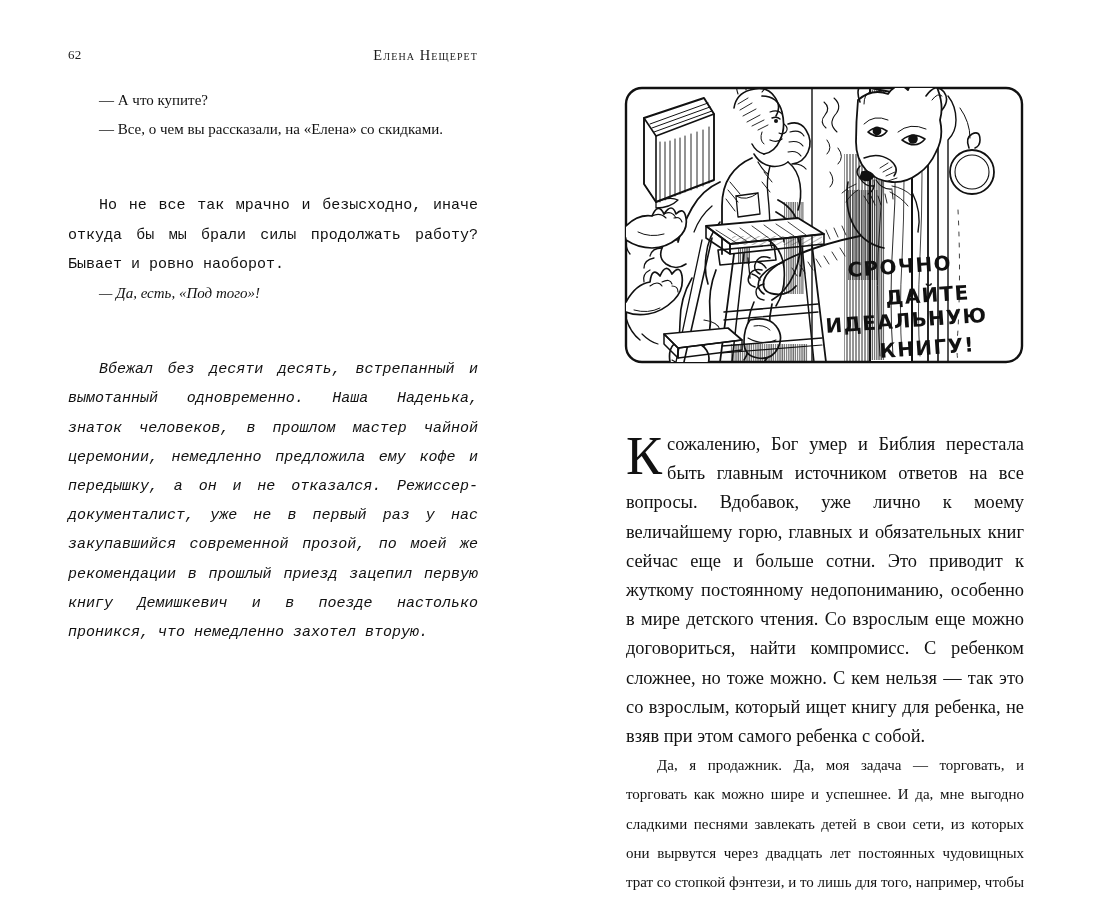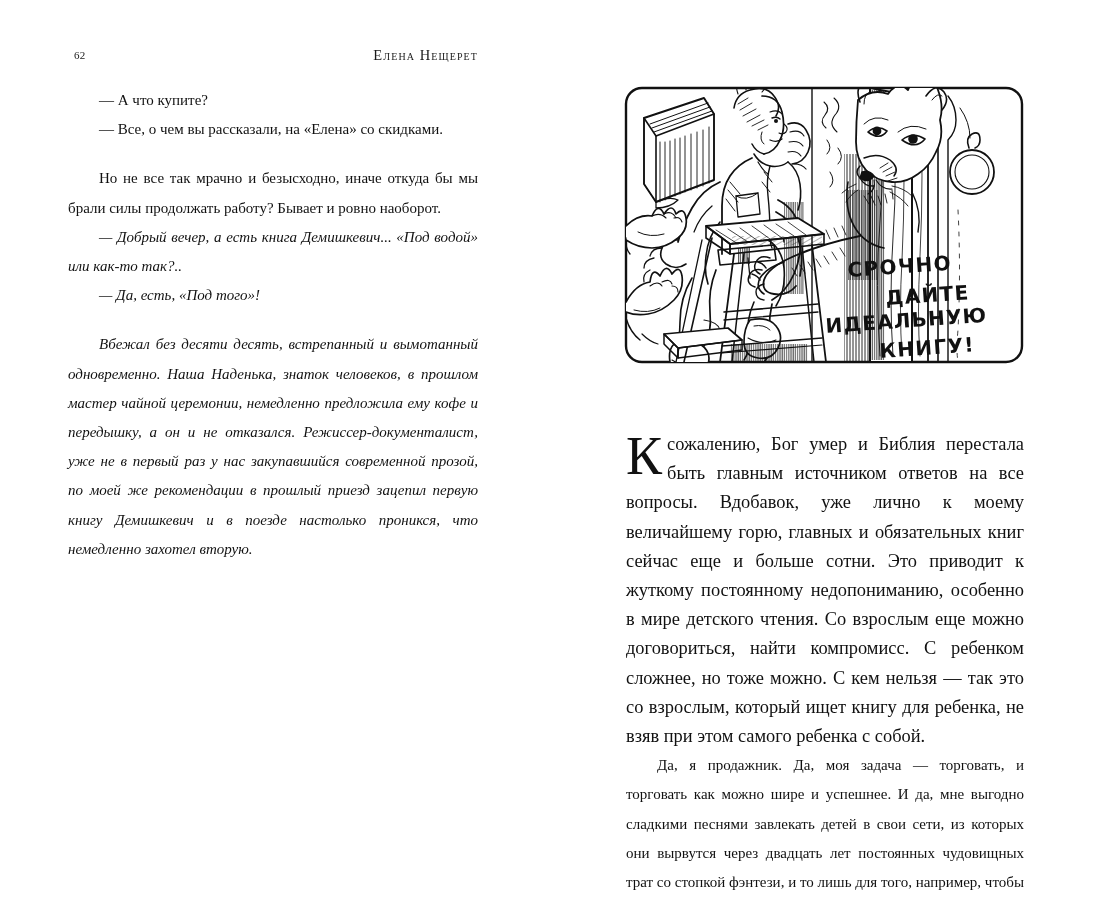--- a/index.html
+++ b/index.html
@@ -26,23 +26,23 @@
   
   .running-head {
     position: absolute;
     top: 44px;
     left: 68px;
     width: 410px;
     height: 22px;
   }
   .folio {
     position: absolute;
-    left: 6px;
+    left: 0;
     top: 0;
-    font-size: 11px;
+    font-size: 13px;
     line-height: 22px;
     color: #1a1a1a;
     letter-spacing: 0.2px;
   }
   .head-title {
     position: absolute;
     right: 0;
     top: 0;
     font-size: 14.5px;
     line-height: 22px;
@@ -72,21 +72,21 @@
   }
 
   p.para {
     margin: 0;
     font-size: 15px;
     line-height: 29.2px;
     text-indent: 31px;
     text-align: justify;
   }
   p.italic { font-style: italic; }
-  p.gap-before { margin-top: 20px; }
+  p.gap-before { margin-top: 47px; font-family: Liberation Mono, monospace; }
 
   
   .dropcap-para {
     margin: 0;
     font-size: 18.4px;
     line-height: 29.2px;
     text-indent: 0;
     text-align: justify;
   }
   .dropcap {
@@ -412,21 +412,20 @@
         </g>
 
       </g>
     </svg>
   </div>
 
   <div class="col col-left">
     <p class="para">— А что купите?</p>
     <p class="para">— Все, о чем вы рассказали, на «Елена» со скид­ками.</p>
     <p class="para gap-before">Но не все так мрачно и безысходно, иначе откуда бы мы брали силы продолжать работу? Бывает и ровно наоборот.</p>
-    <p class="para italic">— Добрый вечер, а есть книга Демишкевич... «Под водой» или как-то так?..</p>
     <p class="para italic">— Да, есть, «Под того»!</p>
     <p class="para italic gap-before">Вбежал без десяти десять, встрепанный и вымотанный одновременно. Наша Наденька, знаток человеков, в прошлом мастер чайной церемонии, немедленно предложила ему кофе и передышку, а он и не отказался. Режиссер-документалист, уже не в первый раз у нас закупавшийся современной прозой, по моей же рекомендации в прошлый приезд зацепил первую книгу Демишкевич и в поезде настолько проникся, что немедленно захотел вторую.</p>
   </div>
 
   <div class="col col-right">
     <p class="dropcap-para"><span class="dropcap">К</span><span>сожалению, Бог умер и Библия перестала быть главным источником ответов на все вопросы. Вдобавок, уже лично к моему величайшему горю, главных и обязательных книг сейчас еще и больше сотни. Это приводит к жуткому постоянному недопониманию, особенно в мире детского чтения. Со взрослым еще можно договориться, найти компромисс. С ребенком сложнее, но тоже можно. С кем нельзя — так это со взрослым, который ищет книгу для ребенка, не взяв при этом самого ребенка с собой.</span></p>
     <p class="para">Да, я продажник. Да, моя задача — торговать, и торговать как можно шире и успешнее. И да, мне выгодно сладкими песнями завлекать детей в свои сети, из которых они вырвутся через двадцать лет постоянных чудовищных трат со стопкой фэнтези, и то лишь для того, например, чтобы основать свое издательство. Конечно, мне выгодно, чтобы люди</p>
   </div>
 
 </div>

